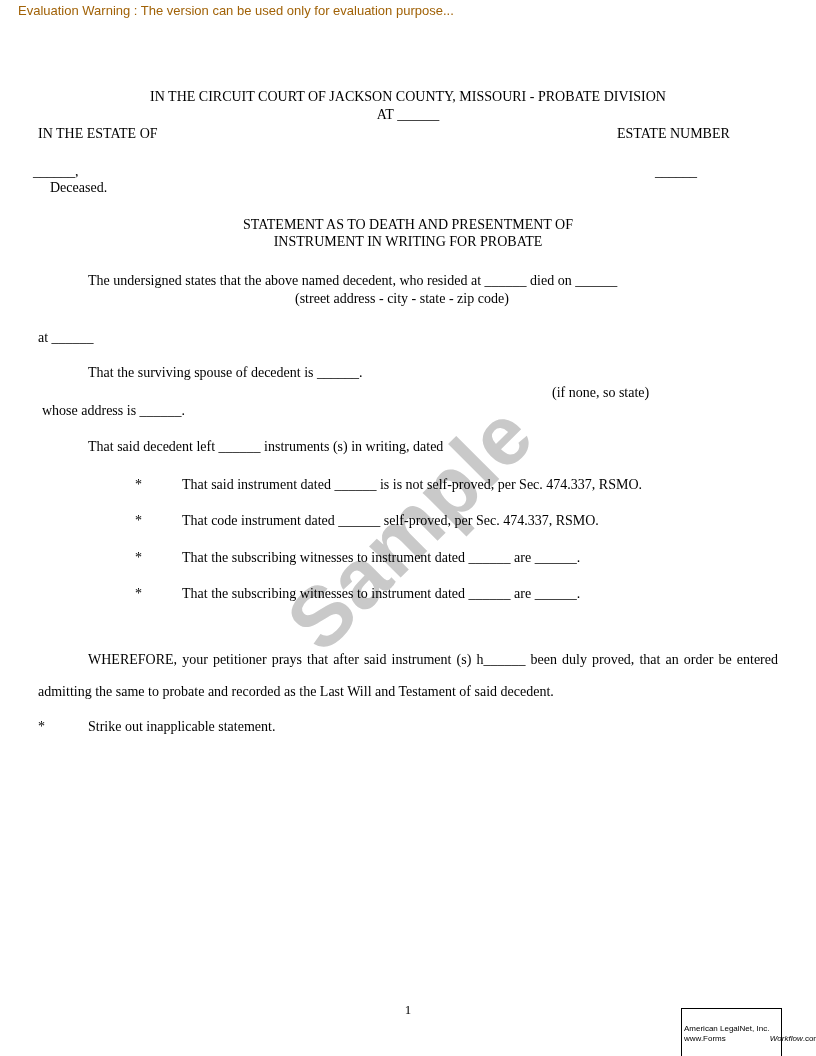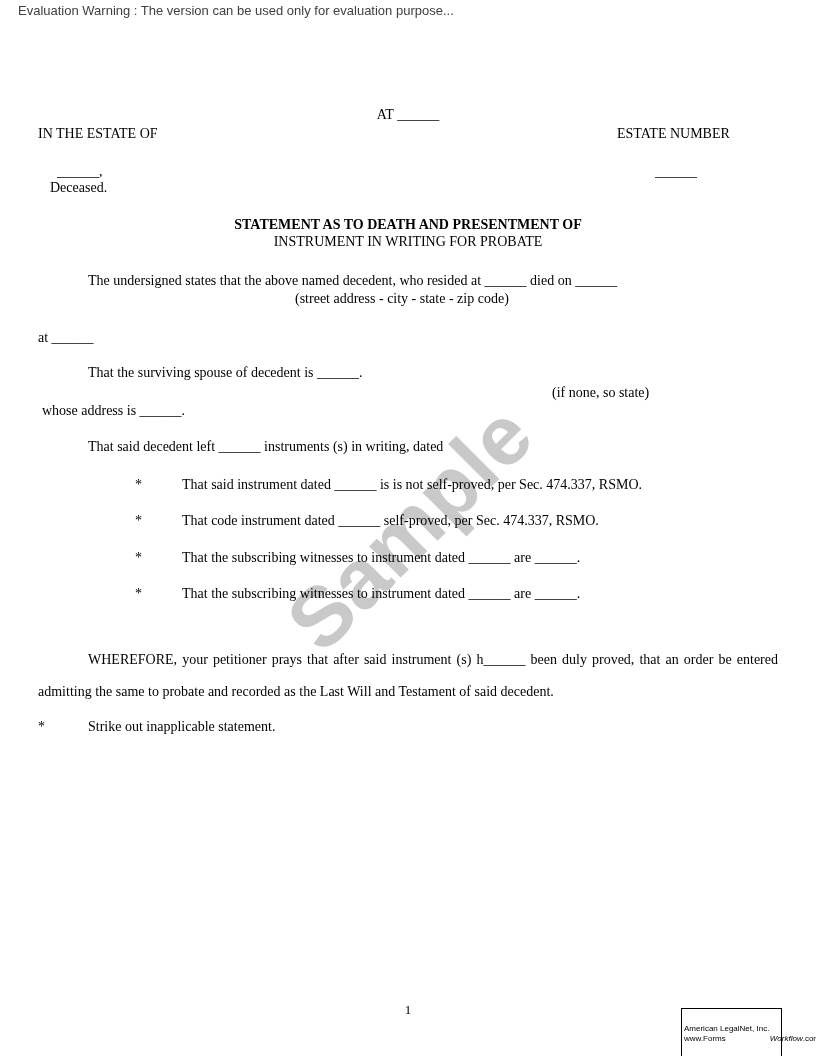--- a/index.html
+++ b/index.html
@@ -20,21 +20,21 @@
     z-index: 2;
   }
   .center {
     left: 0;
     width: 816px;
     text-align: center;
   }
   .warning {
     font-family: "Liberation Sans", "DejaVu Sans", sans-serif;
     font-size: 13px;
-    color: #404040;
+    color: #a16207;
   }
   .watermark {
     position: absolute;
     left: 410px;
     top: 528px;
     transform: translate(-50%, -50%) rotate(-45deg);
     font-family: "Liberation Sans", "DejaVu Sans", sans-serif;
     font-weight: bold;
     font-size: 84px;
     letter-spacing: 1px;
@@ -77,31 +77,32 @@
 </style>
 </head>
 <body>
 
 <div class="page">
 
   <div class="watermark">Sample</div>
 
   <div class="abs warning" style="left:18px; top:2px;">Evaluation Warning : The version can be used only for evaluation purpose...</div>
 
+  <div class="abs center" style="top:88px;">IN THE CIRCUIT COURT OF JACKSON COUNTY, MISSOURI - PROBATE DIVISION</div>
   <div class="abs center" style="top:106px;">AT ______</div>
 
   <div class="abs" style="left:38px; top:125px;">IN THE ESTATE OF</div>
   <div class="abs" style="left:617px; top:125px;">ESTATE NUMBER</div>
 
-  <div class="abs" style="left:33px; top:163px;margin-left:24px;">______,</div>
+  <div class="abs" style="left:33px; top:163px;">______,</div>
   <div class="abs" style="left:655px; top:163px;">______</div>
 
   <div class="abs" style="left:50px; top:179px;">Deceased.</div>
 
-  <div class="abs center" style="top:216px;font-weight:bold;">STATEMENT AS TO DEATH AND PRESENTMENT OF</div>
+  <div class="abs center" style="top:216px;">STATEMENT AS TO DEATH AND PRESENTMENT OF</div>
   <div class="abs center" style="top:233px;">INSTRUMENT IN WRITING FOR PROBATE</div>
 
   <div class="abs indent" style="left:38px; top:272px;">The undersigned states that the above named decedent, who resided at ______ died on ______</div>
   <div class="abs" style="left:295px; top:290px;">(street address - city - state - zip code)</div>
 
   <div class="abs" style="left:38px; top:329px;">at ______</div>
 
   <div class="abs indent" style="left:38px; top:364px;">That the surviving spouse of decedent is ______.</div>
   <div class="abs" style="left:552px; top:384px;">(if none, so state)</div>
   <div class="abs" style="left:42px; top:402px;">whose address is ______.</div>

